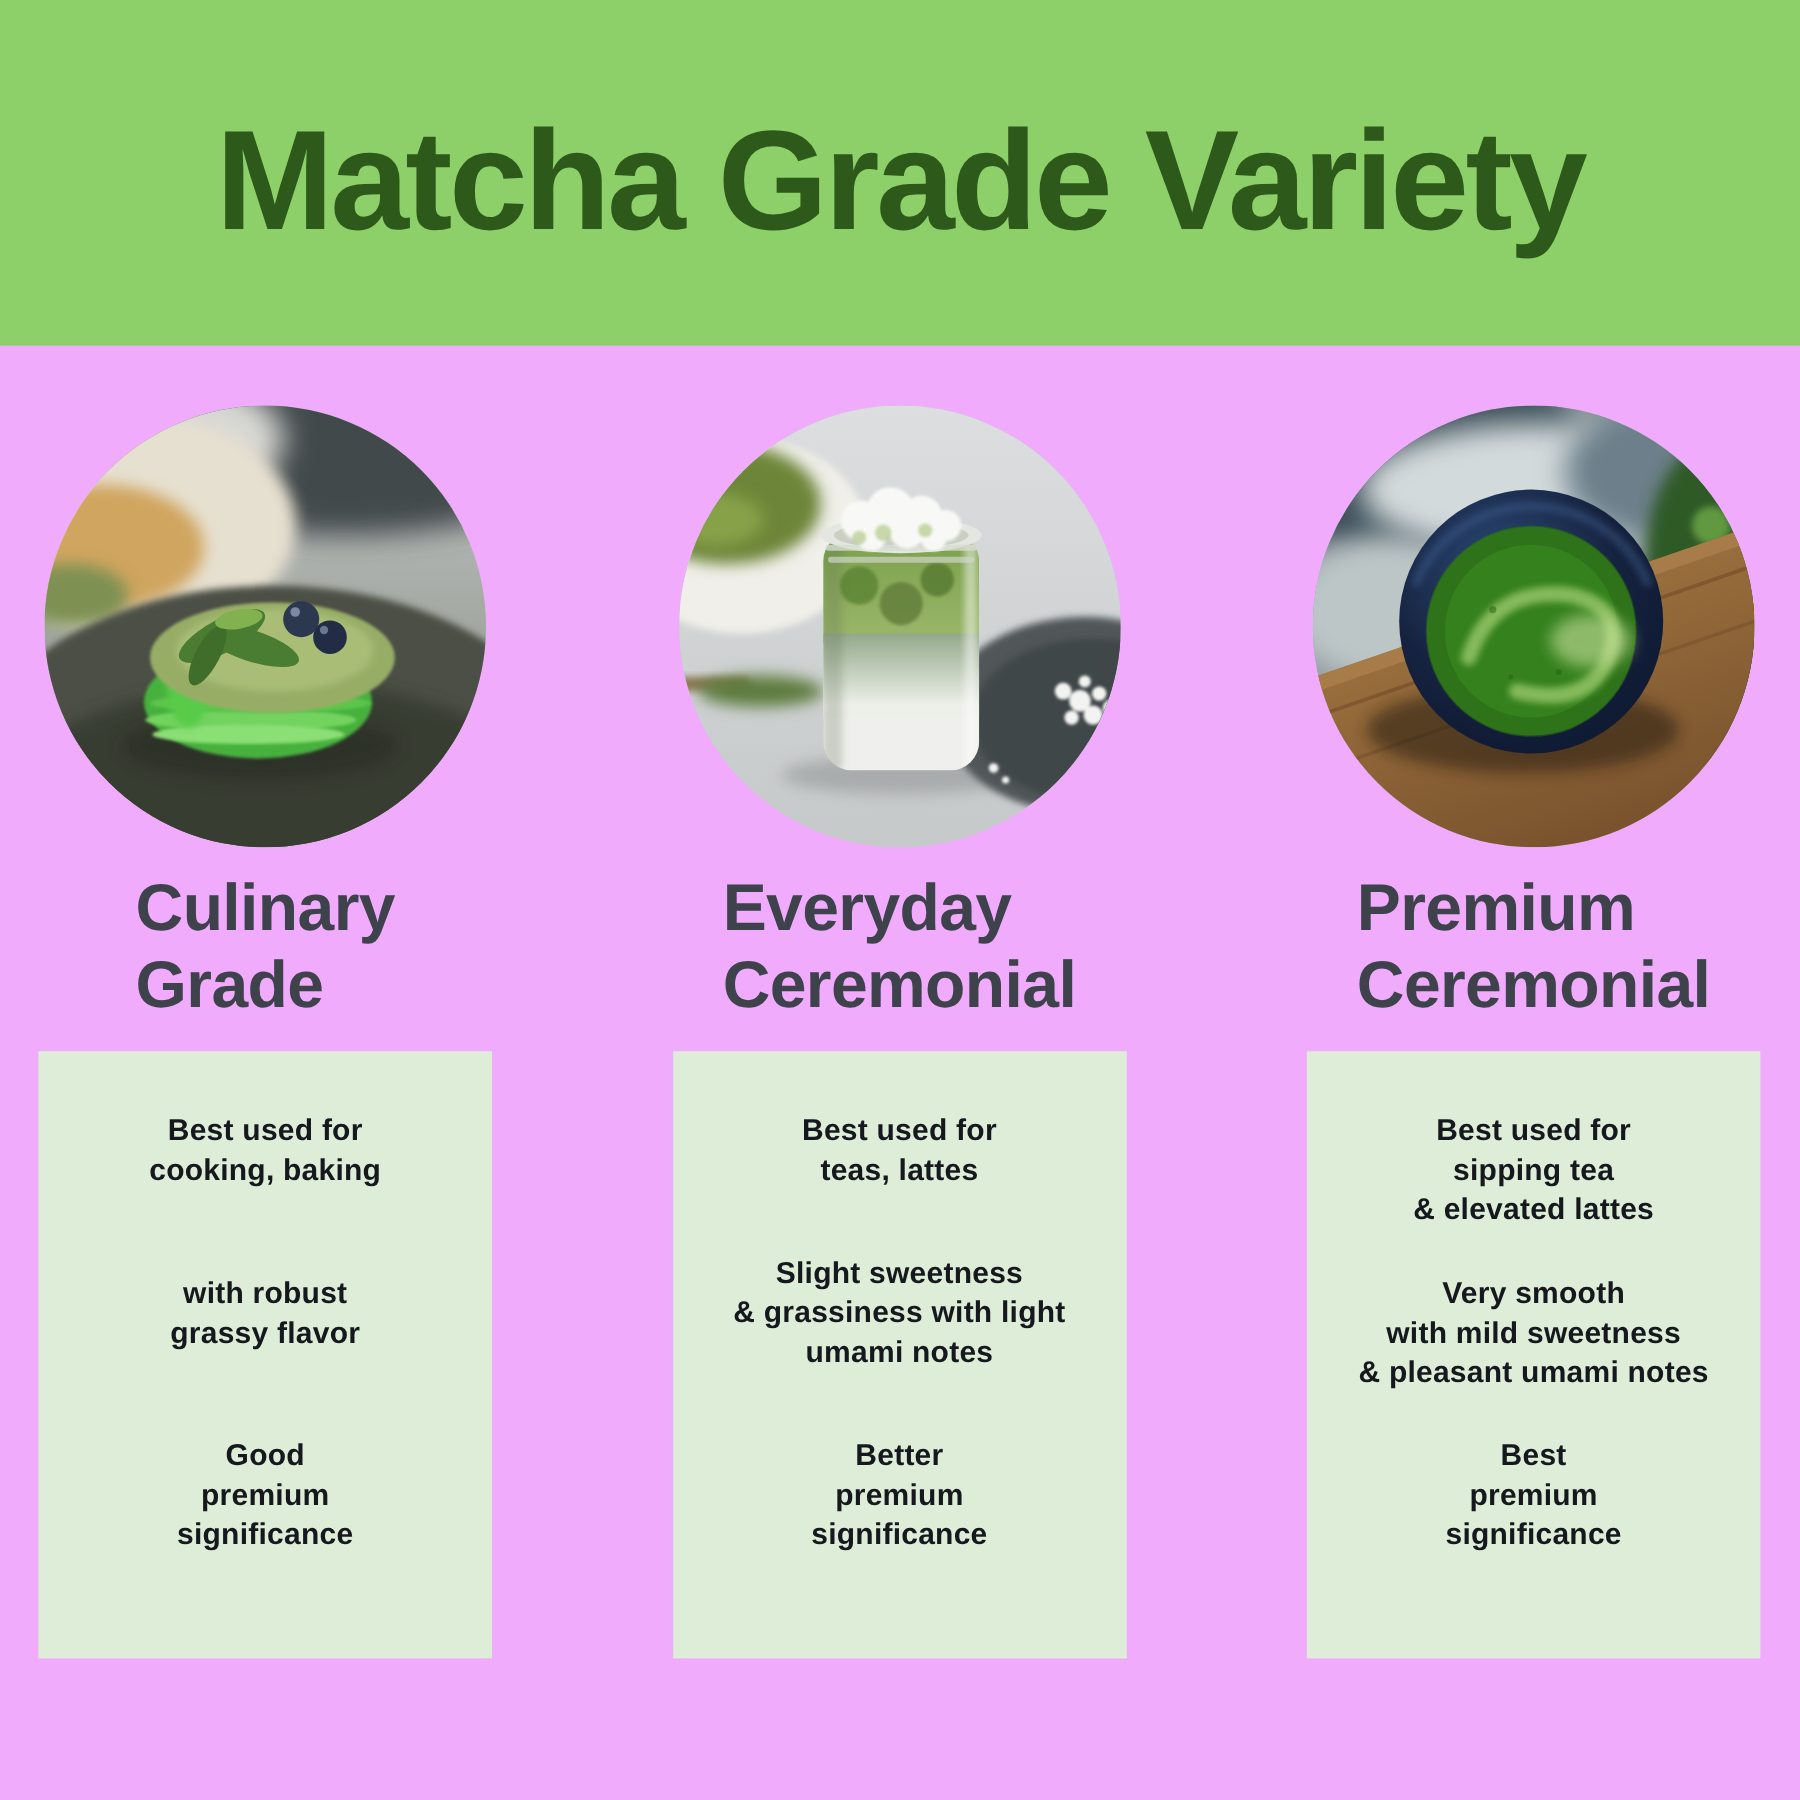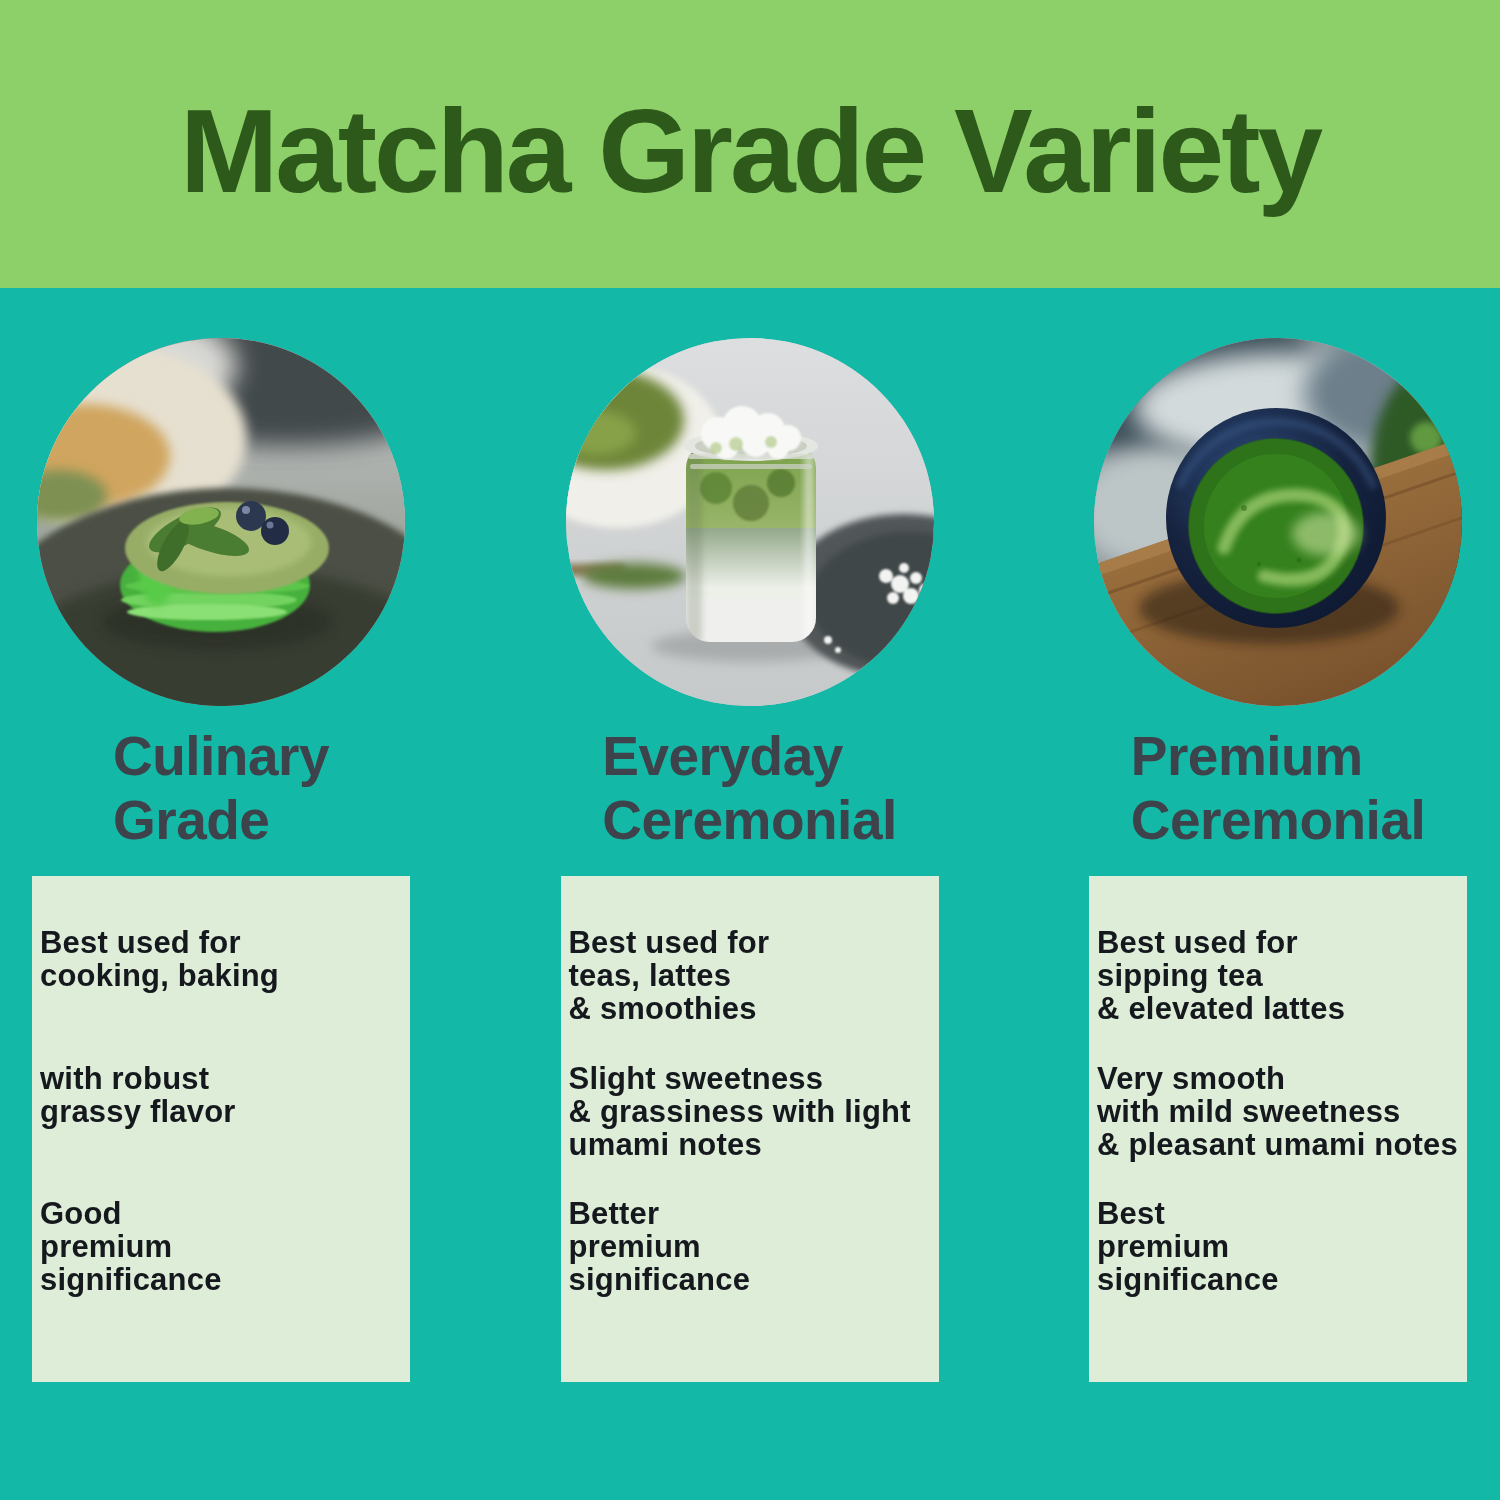--- a/index.html
+++ b/index.html
@@ -1,17 +1,17 @@
 <!DOCTYPE html>
 <html><head>
 <meta charset="utf-8">
 <style>
   * { margin:0; padding:0; box-sizing:border-box; }
   html,body { width:1500px; background:#ffffff; font-family:"Liberation Sans", sans-serif; }
-  .page { width:1500px; height:1500px; background:#14b8a6; overflow:hidden; }
+  .page { width:1500px; height:1500px; background:#f0abfc; overflow:hidden; }
 
   .banner {
     height:288px; background:#8DD06A;
     display:flex; align-items:center; justify-content:center;
   }
   .title {
     font-size:118px; font-weight:700; letter-spacing:-3px;
     color:#2D5A1B; margin-top:14px; white-space:nowrap;
   }
 
@@ -34,21 +34,21 @@
   }
   .hl { display:block; }
 
   .card {
     margin-top:24px; width:100%; height:506px;
     background:#DEEDD8;
     display:flex; flex-direction:column; justify-content:space-between;
     padding:50px 8px 86px;
   }
   .feature {
-    font-size:31px; line-height:33px;
+    text-align:center; font-size:25px; line-height:33px;
     font-weight:700; color:#15181D; letter-spacing:0.2px;
   }
   .fl { display:block; }
 </style>
 </head>
 <body>
 
 <svg width="0" height="0" style="position:absolute" aria-hidden="true">
   <defs>
     <filter id="fb1" x="-40%" y="-40%" width="180%" height="180%">
@@ -211,21 +211,20 @@
         </svg>
       </div>
       <h2 class="heading">
         <span class="hl">Everyday</span>
         <span class="hl">Ceremonial</span>
       </h2>
       <div class="card">
         <p class="feature">
           <span class="fl">Best used for</span>
           <span class="fl">teas, lattes</span>
-          <span class="fl">&amp; smoothies</span>
         </p>
         <p class="feature">
           <span class="fl">Slight sweetness</span>
           <span class="fl">&amp; grassiness with light</span>
           <span class="fl">umami notes</span>
         </p>
         <p class="feature">
           <span class="fl">Better</span>
           <span class="fl">premium</span>
           <span class="fl">significance</span>

